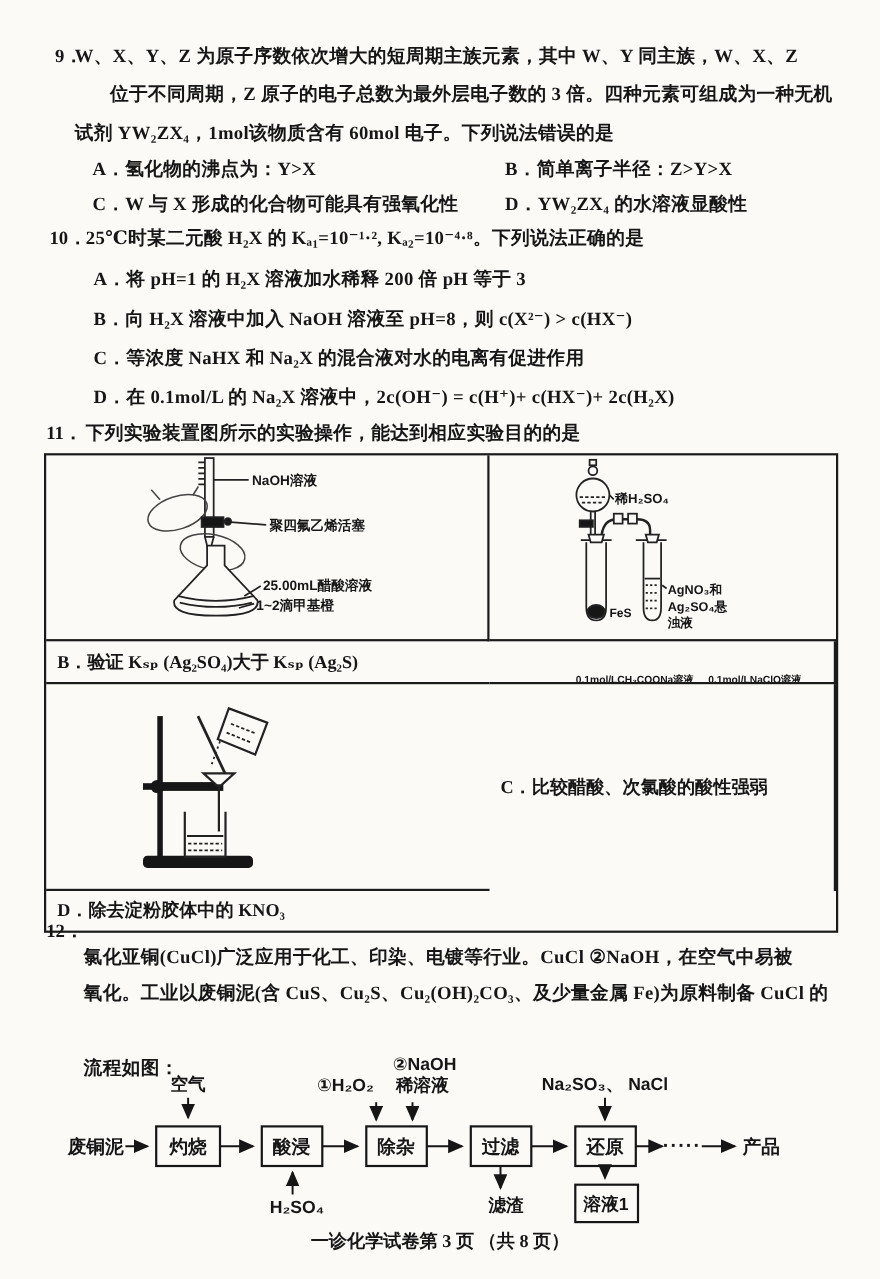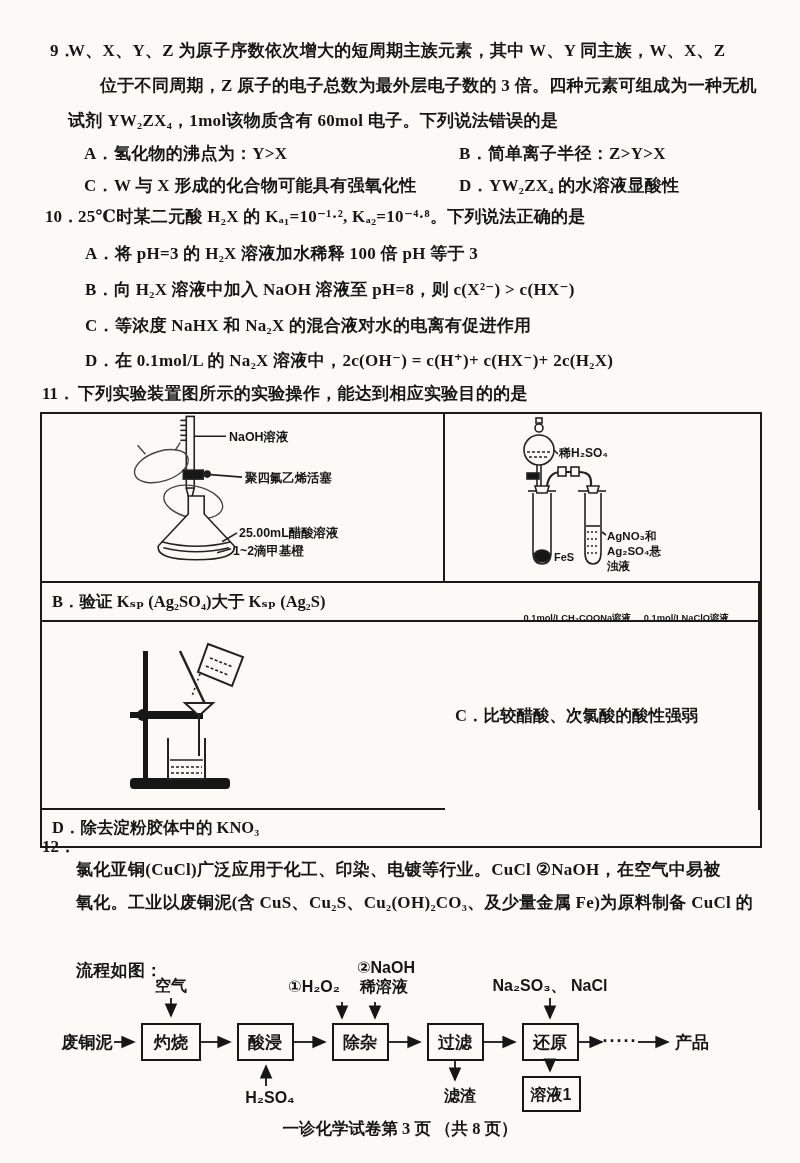--- a/index.html
+++ b/index.html
@@ -36,21 +36,21 @@
 <div class="abs bline" style="left:68px;top:39px;">W、X、Y、Z 为原子序数依次增大的短周期主族元素，其中 W、Y 同主族，W、X、Z</div>
 <div class="abs bline" style="left:68px;top:74px;margin-left:32px;">位于不同周期，Z 原子的电子总数为最外层电子数的 3 倍。四种元素可组成为一种无机</div>
 <div class="abs bline" style="left:68px;top:109px;">试剂 YW₂ZX₄，1mol该物质含有 60mol 电子。下列说法错误的是</div>
 <div class="abs bline" style="left:84px;top:142px;">A．氢化物的沸点为：Y&gt;X</div>
 <div class="abs bline" style="left:459px;top:142px;">B．简单离子半径：Z&gt;Y&gt;X</div>
 <div class="abs bline" style="left:84px;top:174px;">C．W 与 X 形成的化合物可能具有强氧化性</div>
 <div class="abs bline" style="left:459px;top:174px;">D．YW₂ZX₄ 的水溶液显酸性</div>
 
 <div class="abs qnum" style="left:45px;top:205px;">10．</div>
 <div class="abs bline" style="left:78px;top:205px;">25℃时某二元酸 H₂X 的 Kₐ₁=10⁻¹·², Kₐ₂=10⁻⁴·⁸。下列说法正确的是</div>
-<div class="abs bline" style="left:85px;top:242px;">A．将 pH=3 的 H₂X 溶液加水稀释 100 倍 pH 等于 3</div>
+<div class="abs bline" style="left:85px;top:242px;">A．将 pH=1 的 H₂X 溶液加水稀释 200 倍 pH 等于 3</div>
 <div class="abs bline" style="left:85px;top:278px;">B．向 H₂X 溶液中加入 NaOH 溶液至 pH=8，则 c(X²⁻) &gt; c(HX⁻)</div>
 <div class="abs bline" style="left:85px;top:314px;">C．等浓度 NaHX 和 Na₂X 的混合液对水的电离有促进作用</div>
 <div class="abs bline" style="left:85px;top:349px;text-align:right;">D．在 0.1mol/L 的 Na₂X 溶液中，2c(OH⁻) = c(H⁺)+ c(HX⁻)+ 2c(H₂X)</div>
 
 <div class="abs qnum" style="left:42px;top:382px;">11．</div>
 <div class="abs bline" style="left:78px;top:382px;">下列实验装置图所示的实验操作，能达到相应实验目的的是</div>
 
 <div class="q11-table">
 
   <div class="tcell bR bB dia">

